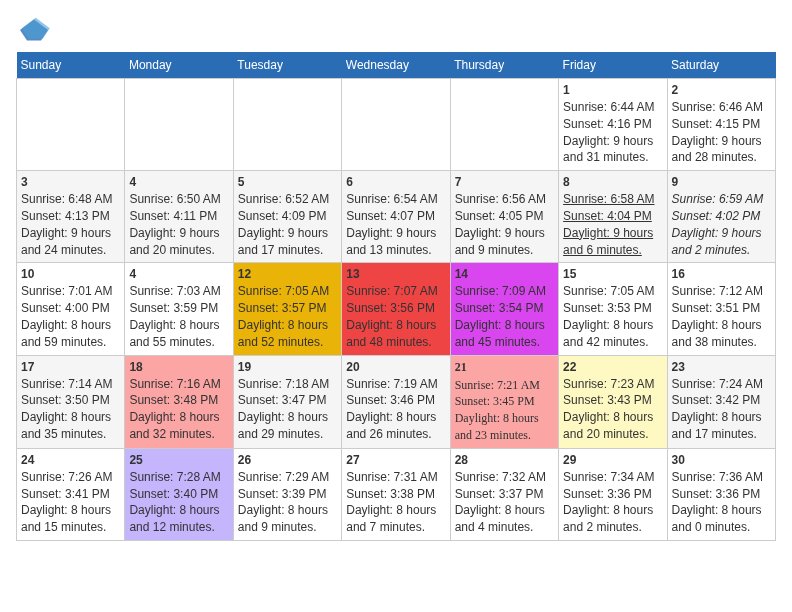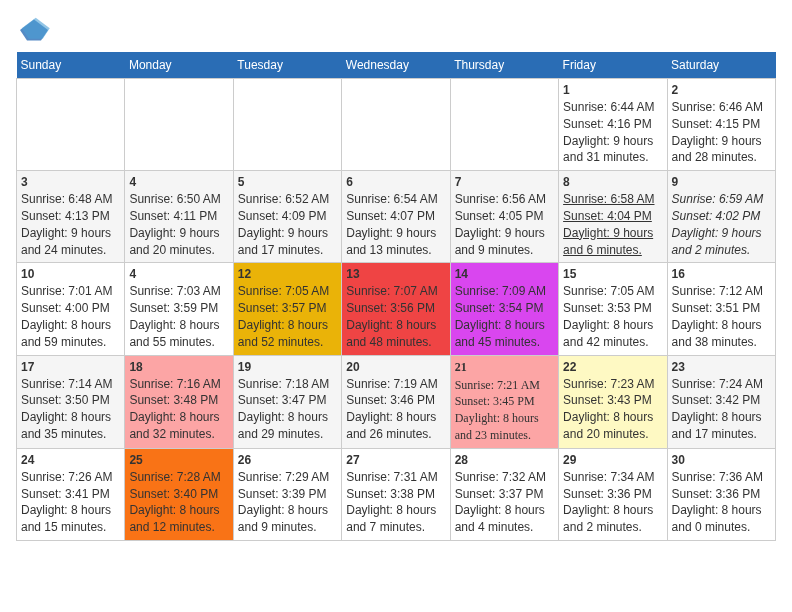--- a/index.html
+++ b/index.html
@@ -272,21 +272,21 @@
 Daylight: 8 hours and 17 minutes.</div>
         </td>
       </tr>
       <tr>
         <td style="background: rgb(255, 255, 255);">
           <span class="day-num">24</span>
           <div class="day-info" style="white-space: pre-line;">Sunrise: 7:26 AM
 Sunset: 3:41 PM
 Daylight: 8 hours and 15 minutes.</div>
         </td>
-        <td style="background: #f97316;">
+        <td style="background: #c4b5fd;">
           <span class="day-num">25</span>
           <div class="day-info" style="white-space: pre-line;">Sunrise: 7:28 AM
 Sunset: 3:40 PM
 Daylight: 8 hours and 12 minutes.</div>
         </td>
         <td style="background: rgb(255, 255, 255);">
           <span class="day-num">26</span>
           <div class="day-info" style="white-space: pre-line;">Sunrise: 7:29 AM
 Sunset: 3:39 PM
 Daylight: 8 hours and 9 minutes.</div>

